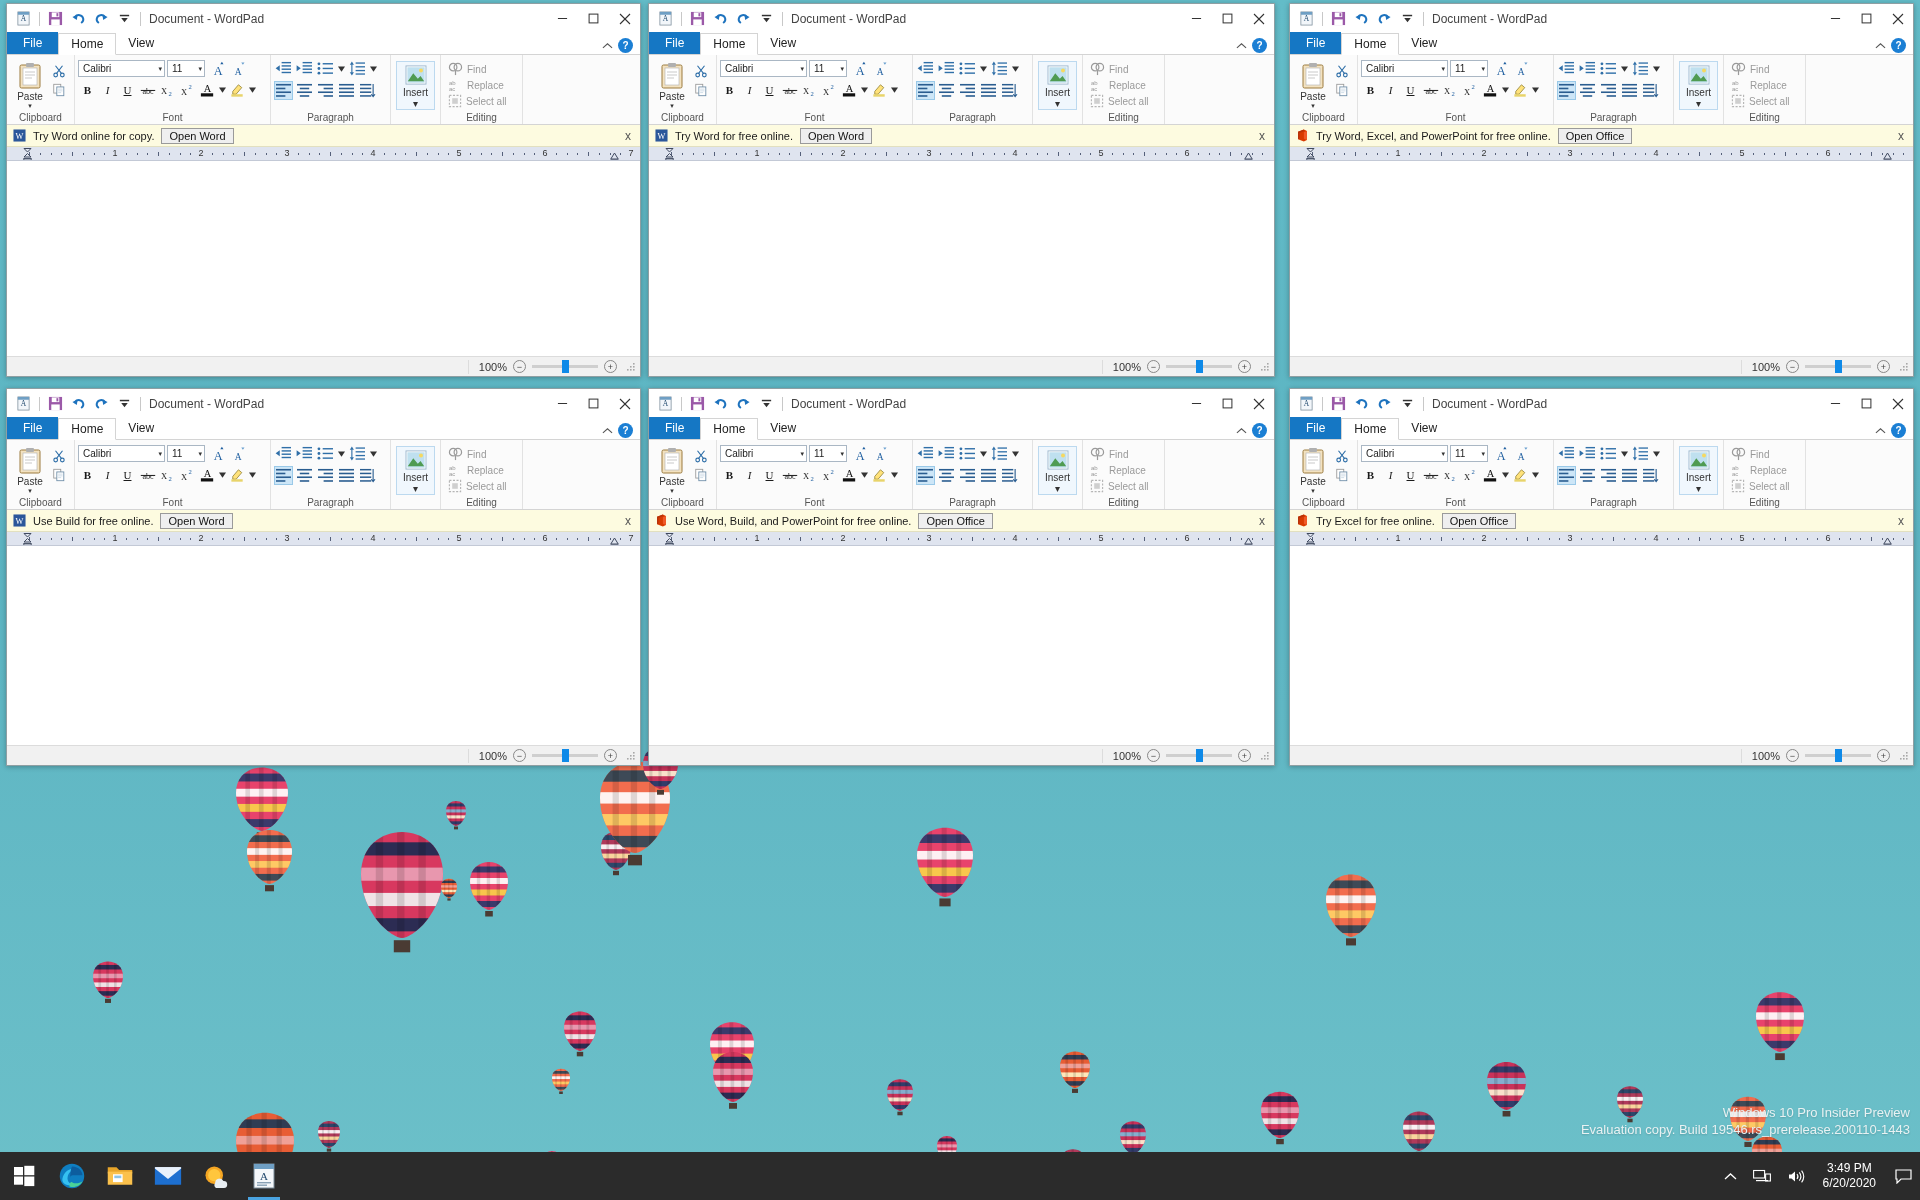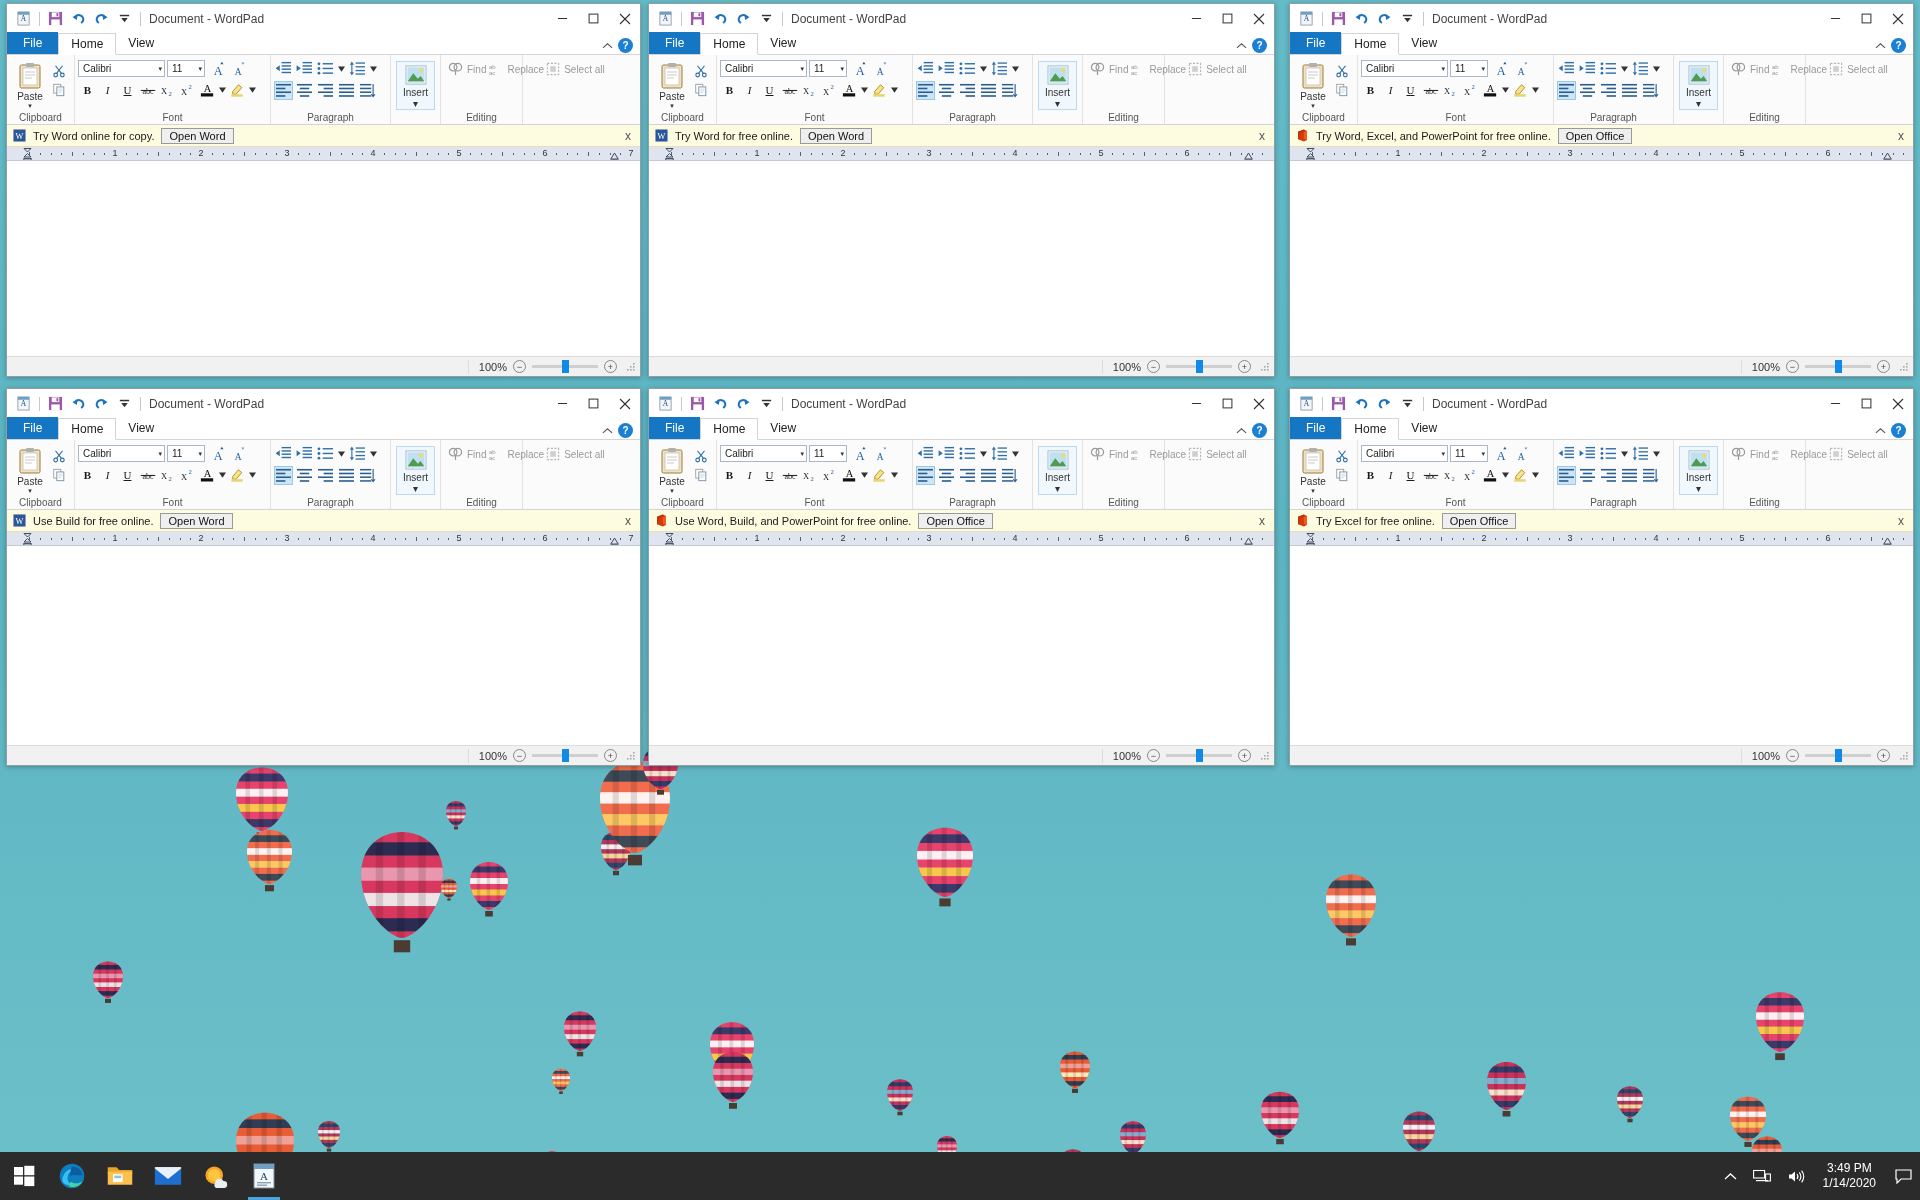--- a/index.html
+++ b/index.html
@@ -149,21 +149,21 @@
   .fsize { width:38px; }
   .fbtn {
     width:19px;height:19px;
     display:flex;align-items:center;justify-content:center;
     font-size:11px; color:#1a1a1a;
   }
   .prow { display:flex; align-items:center; gap:2px; }
   .pbtn { width:19px;height:19px; display:flex;align-items:center;justify-content:center; }
   .pbtn.on { background:#cde6f7; border:1px solid #9ac9e8; }
 
-  .editcol { display:flex; flex-direction:row; gap:2px; padding:3px 2px 0 4px; }
+  .editcol { display:flex; flex-direction:column; gap:2px; padding:3px 2px 0 4px; }
   .editrow { display:flex; align-items:center; gap:4px; font-size:10px; color:#9a9a9a; white-space:nowrap;}
 
   .insertbox {
     border:1px solid #bcd9ef; background:#f0f7fd;
     display:flex; flex-direction:column; align-items:center;
     width:42px; padding-top:3px; margin:2px 2px 0 2px;
     font-size:10px;
   }
 
   
@@ -701,20 +701,24 @@
           <rect x="1058" y="1167.47" width="30" height="3.9467999999999996" fill="#ffe3a3" clip-path="url(#clip31)" opacity="0.92"></rect>
           <rect x="1058" y="1175.06" width="30" height="3.9467999999999996" fill="#21496b" clip-path="url(#clip31)" opacity="0.92"></rect>
           <rect x="1064.68" y="1144.7" width="2.34" height="39.6" fill="rgba(0,0,0,0.12)" clip-path="url(#clip31)"></rect>
           <rect x="1071.44" y="1144.7" width="2.34" height="39.6" fill="rgba(0,0,0,0.12)" clip-path="url(#clip31)"></rect>
           <rect x="1078.2" y="1144.7" width="2.34" height="39.6" fill="rgba(0,0,0,0.12)" clip-path="url(#clip31)"></rect>
           <rect x="1070.4" y="1181.66" width="5.2" height="3.63" fill="#4a3b33"></rect>
         </g>
       </g>
   </svg>
 
+  <div id="watermark">
+    <div>Windows 10 Pro Insider Preview</div>
+    <div>Evaluation copy. Build 19546.rs_prerelease.200110-1443</div>
+  </div>
 </div>
 
 <div id="windows-layer">
     <div class="win" style="left: 6px; top: 3px; width: 635px; height: 374px;">
       <div class="titlebar">
         <div class="qat">
           <span class="qat-ico">
             <svg width="15" height="15" viewBox="0 0 16 16">
               <rect x="2" y="1" width="12" height="14" fill="#f2f6fa" stroke="#7a8b99" stroke-width=".8"></rect>
               <rect x="2" y="1" width="12" height="3" fill="#6f9fc4"></rect>
@@ -3443,21 +3447,21 @@
     <div class="tray-ico">
       <svg width="18" height="15" viewBox="0 0 18 15">
         <path d="M2 5.5h2.5L8 2.5v10L4.5 9.5H2z" fill="#fff"></path>
         <path d="M10 5a4 4 0 0 1 0 5" fill="none" stroke="#fff" stroke-width="1.1"></path>
         <path d="M12.3 3.3a7 7 0 0 1 0 8.4" fill="none" stroke="#fff" stroke-width="1.1"></path>
         <path d="M14.6 1.6a10 10 0 0 1 0 11.8" fill="none" stroke="#fff" stroke-width="1.1"></path>
       </svg>
     </div>
     <div id="clock">
       <div>3:49 PM</div>
-      <div>1/14/2020</div>
+      <div>6/20/2020</div>
     </div>
     <div id="action-center">
       <svg width="17" height="15" viewBox="0 0 17 15">
         <path d="M1 1h15v9H6l-4 4v-4H1z" fill="none" stroke="#fff" stroke-width="1.2"></path>
       </svg>
     </div>
   </div>
 </div>
 
 </body></html>

